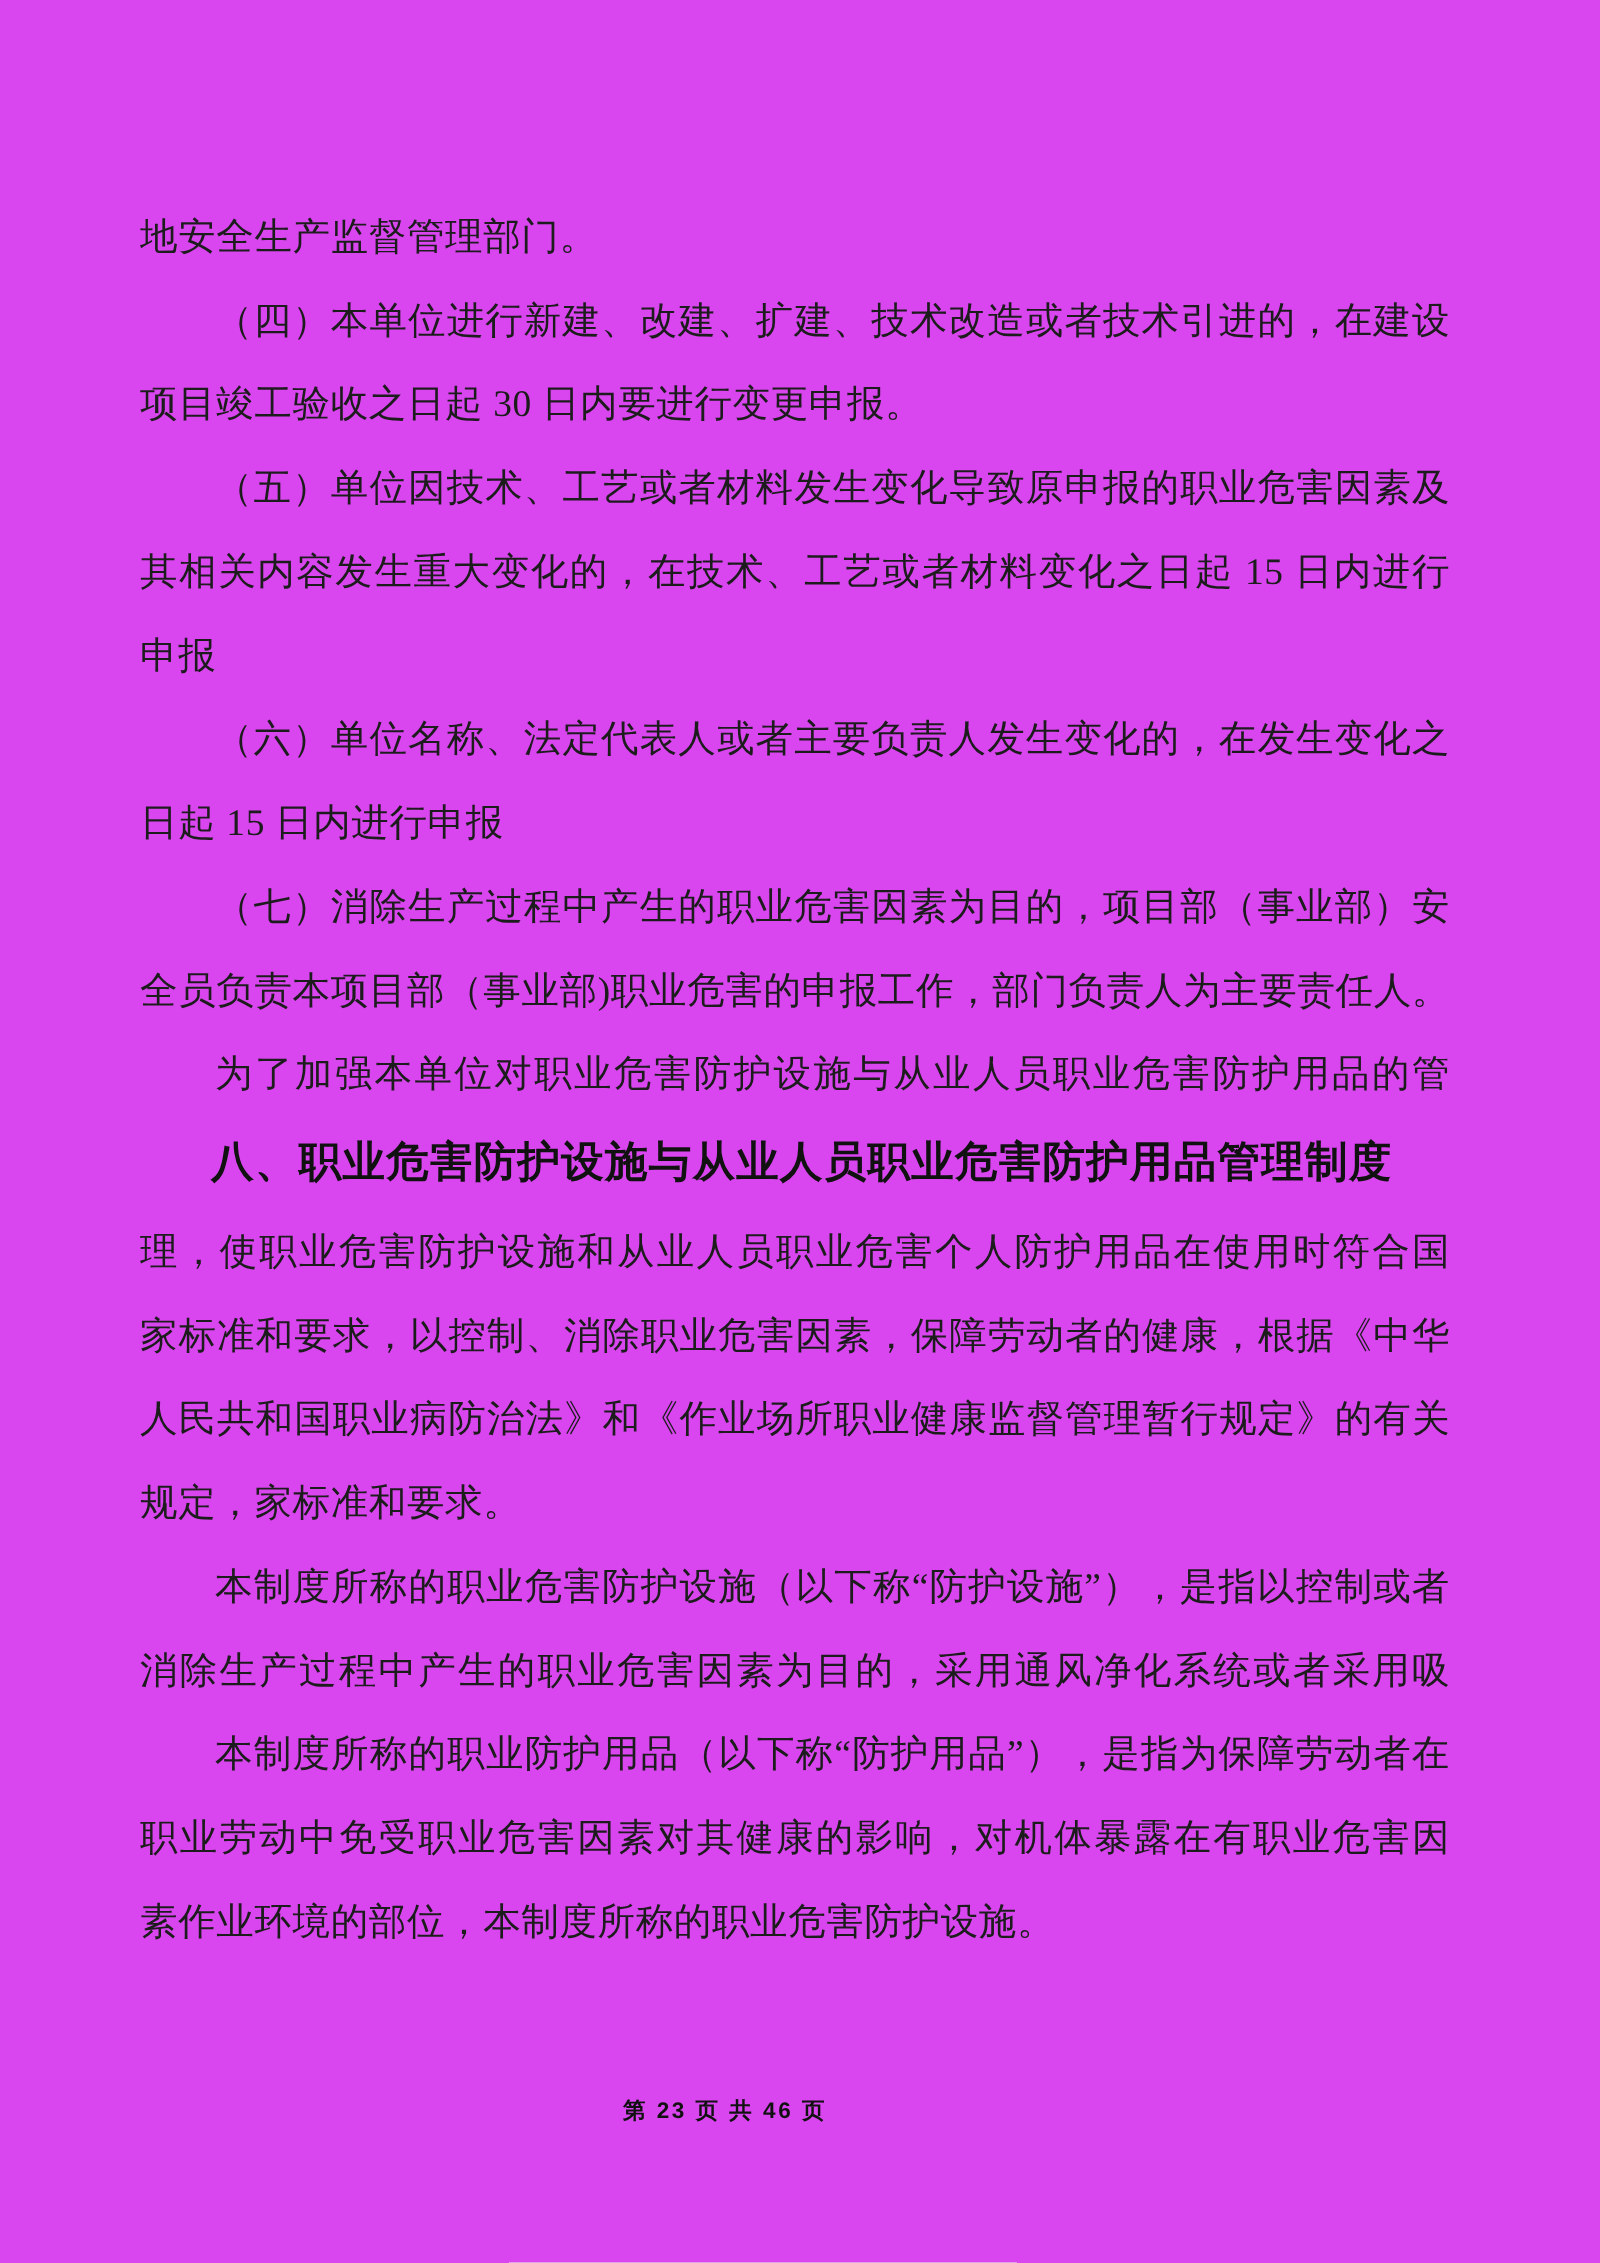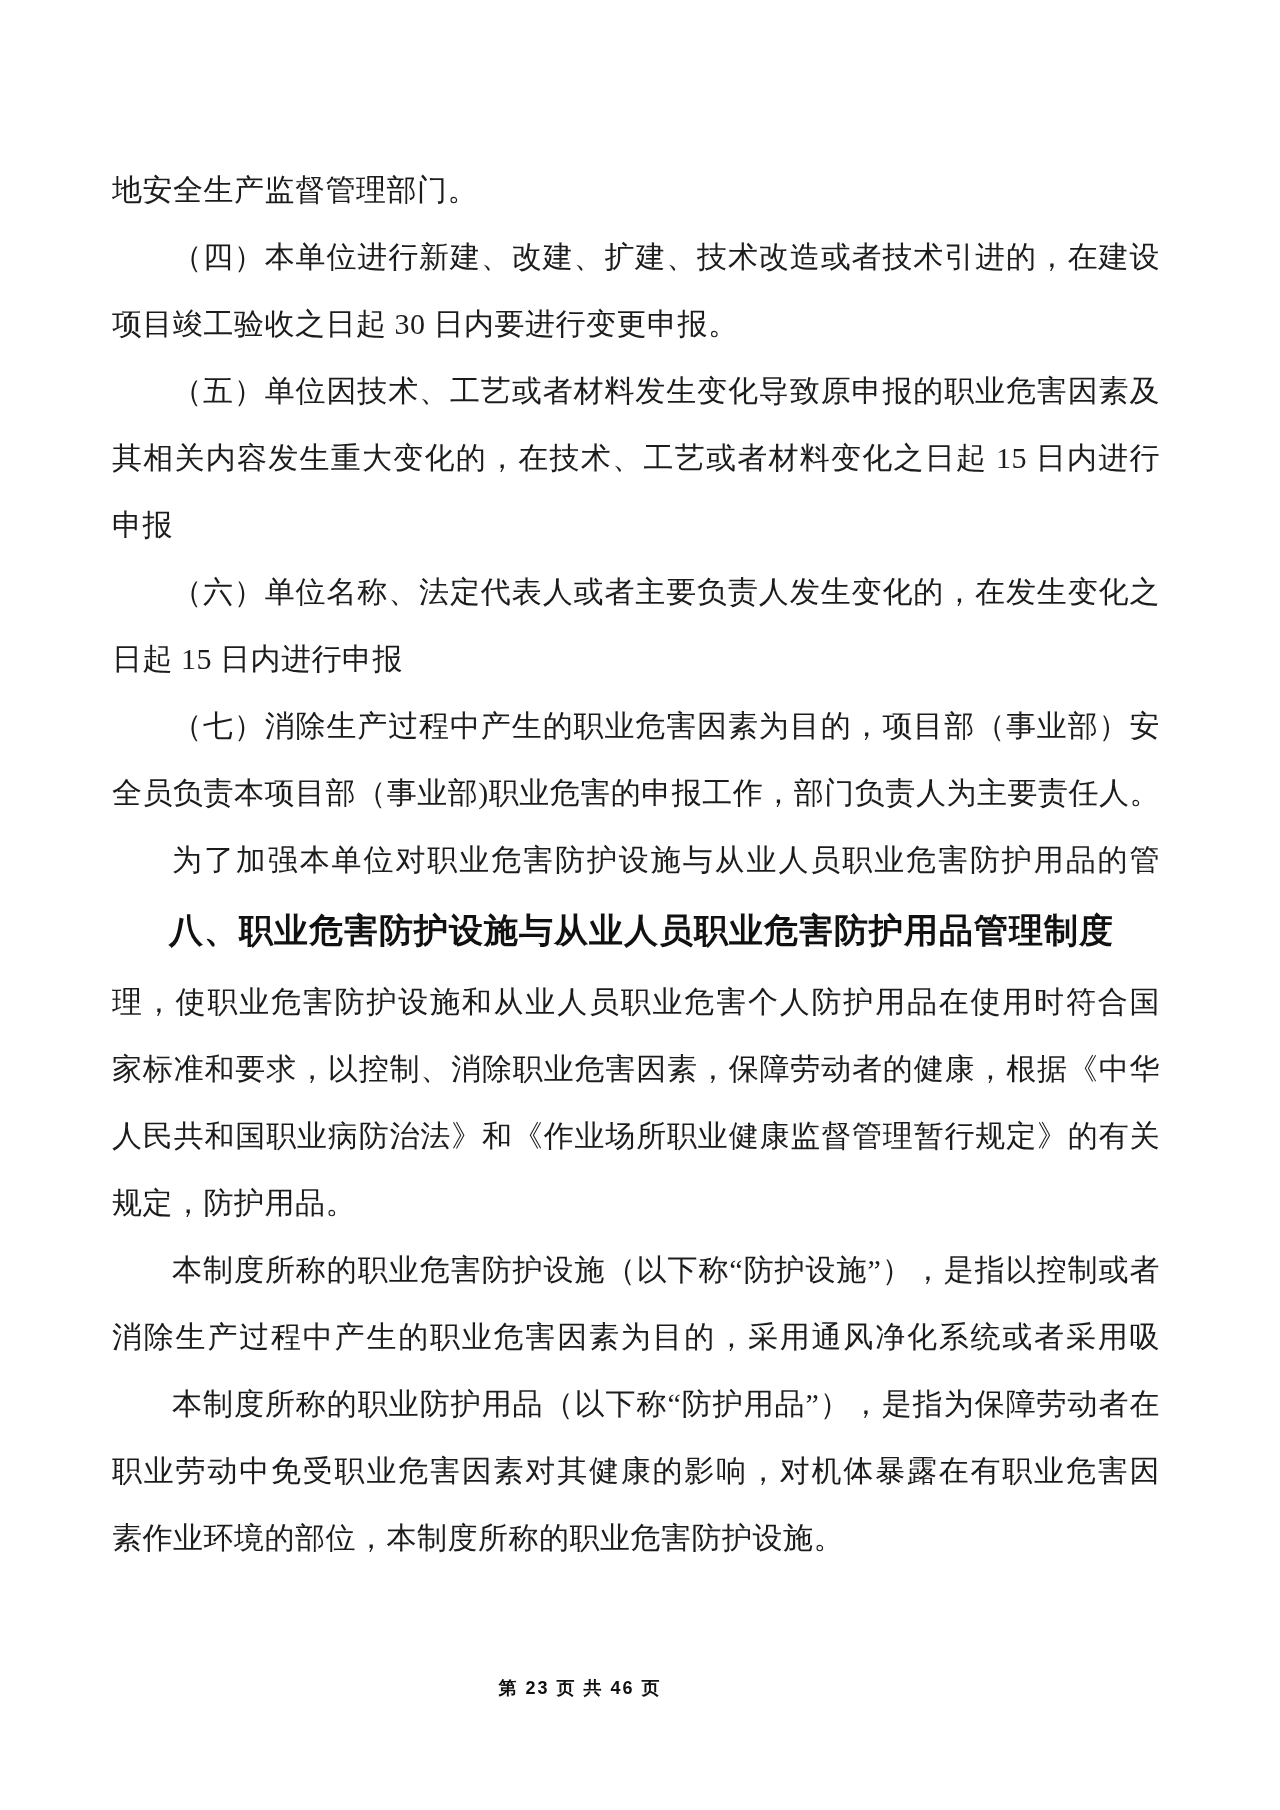--- a/index.html
+++ b/index.html
@@ -5,21 +5,21 @@
   html, body {
     margin: 0;
     padding: 0;
     background: #e8e8e8;
   }
   .page {
     position: relative;
     width: 1280px;
     height: 1810px;
     margin: 0 auto;
-    background: #ffffff;
+    background: #d946ef;
     overflow: hidden;
     font-family: "Liberation Serif", "DejaVu Serif", serif;
     color: #1c1c1c;
   }
   .doc {
     position: absolute;
     left: 112px;
     top: 0;
     width: 1048px;
     padding-top: 156px;
@@ -75,21 +75,21 @@
       <div class="line">申报</div>
       <div class="line indent stretch">（六）单位名称、法定代表人或者主要负责人发生变化的，在发生变化之</div>
       <div class="line">日起 15 日内进行申报</div>
       <div class="line indent stretch">（七）消除生产过程中产生的职业危害因素为目的，项目部（事业部）安</div>
       <div class="line stretch">全员负责本项目部（事业部)职业危害的申报工作，部门负责人为主要责任人。</div>
       <div class="line indent stretch">为了加强本单位对职业危害防护设施与从业人员职业危害防护用品的管</div>
       <div class="line heading">八、职业危害防护设施与从业人员职业危害防护用品管理制度</div>
       <div class="line stretch">理，使职业危害防护设施和从业人员职业危害个人防护用品在使用时符合国</div>
       <div class="line stretch">家标准和要求，以控制、消除职业危害因素，保障劳动者的健康，根据《中华</div>
       <div class="line stretch">人民共和国职业病防治法》和《作业场所职业健康监督管理暂行规定》的有关</div>
-      <div class="line">规定，防护用品。</div>
+      <div class="line">规定，家标准和要求。</div>
       <div class="line indent stretch">本制度所称的职业危害防护设施（以下称“防护设施”），是指以控制或者</div>
       <div class="line stretch">消除生产过程中产生的职业危害因素为目的，采用通风净化系统或者采用吸</div>
       <div class="line indent stretch">本制度所称的职业防护用品（以下称“防护用品”），是指为保障劳动者在</div>
       <div class="line stretch">职业劳动中免受职业危害因素对其健康的影响，对机体暴露在有职业危害因</div>
       <div class="line">素作业环境的部位，本制度所称的职业危害防护设施。</div>
     </main>
   <div class="footer">
     <span>第 23 页 共 46 页</span>
   </div>
 </div>

